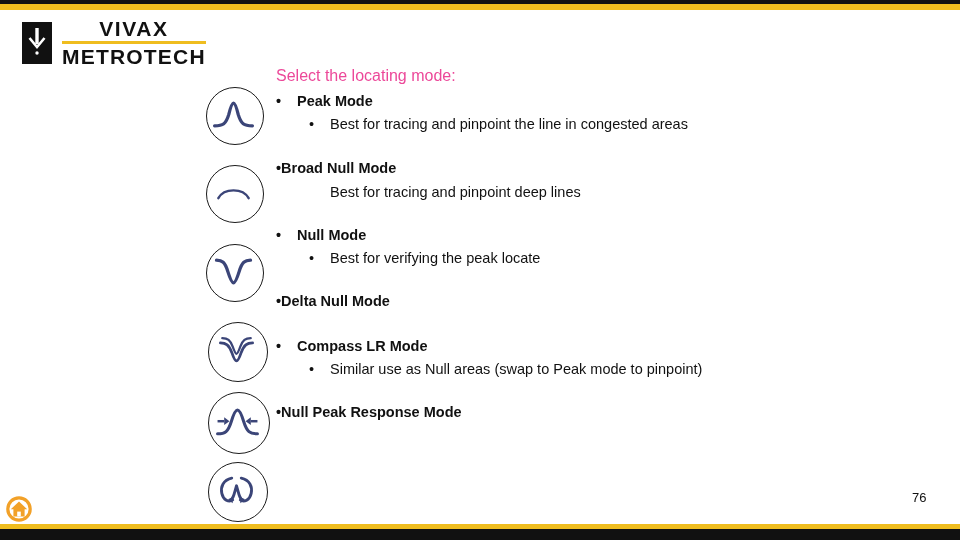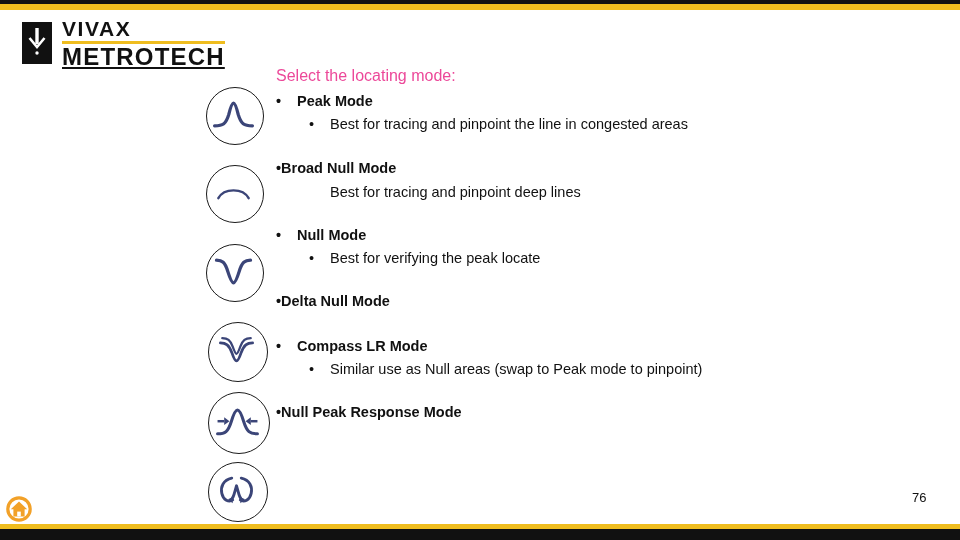--- a/index.html
+++ b/index.html
@@ -15,24 +15,24 @@
   
   .bar-top-black{position:absolute;left:0;top:0;width:960px;height:4px;background:#111111;}
   .bar-top-gold{position:absolute;left:0;top:4px;width:960px;height:6px;background:#EFBD1F;}
   .bar-bot-gold{position:absolute;left:0;top:524px;width:960px;height:5px;background:#EFBD1F;}
   .bar-bot-black{position:absolute;left:0;top:529px;width:960px;height:11px;background:#111111;}
 
   
   .logo{position:absolute;left:22px;top:18px;display:flex;align-items:center;}
   .logo-mark{width:30px;height:42px;background:#111111;position:relative;margin-right:10px;}
   .logo-mark svg{position:absolute;left:0;top:0;}
-  .logo-words{display:flex;flex-direction:column;}
+  .logo-words{display:flex;flex-direction:column;align-items:center;}
   .logo-vivax{font-size:21px;font-weight:bold;letter-spacing:1.6px;color:#111;line-height:21px;font-family:"Liberation Sans", sans-serif;}
   .logo-rule{height:3px;background:#EFBD1F;margin:2px 0 2px 0;width:100%;}
-  .logo-metro{font-size:24px;font-weight:bold;letter-spacing:1.2px;color:#111;line-height:21px;font-family:"Liberation Sans", sans-serif;text-decoration:underline;}
+  .logo-metro{font-size:21px;font-weight:bold;letter-spacing:1.2px;color:#111;line-height:21px;font-family:"Liberation Sans", sans-serif;}
 
   
   .title{
     position:absolute;left:0;top:26px;width:960px;text-align:center;
     font-size:19px;font-weight:bold;color:#1a1a1a;
     text-shadow:1.5px 1.5px 1.5px rgba(150,150,150,0.75);
     letter-spacing:0.2px;
   }
 
   

